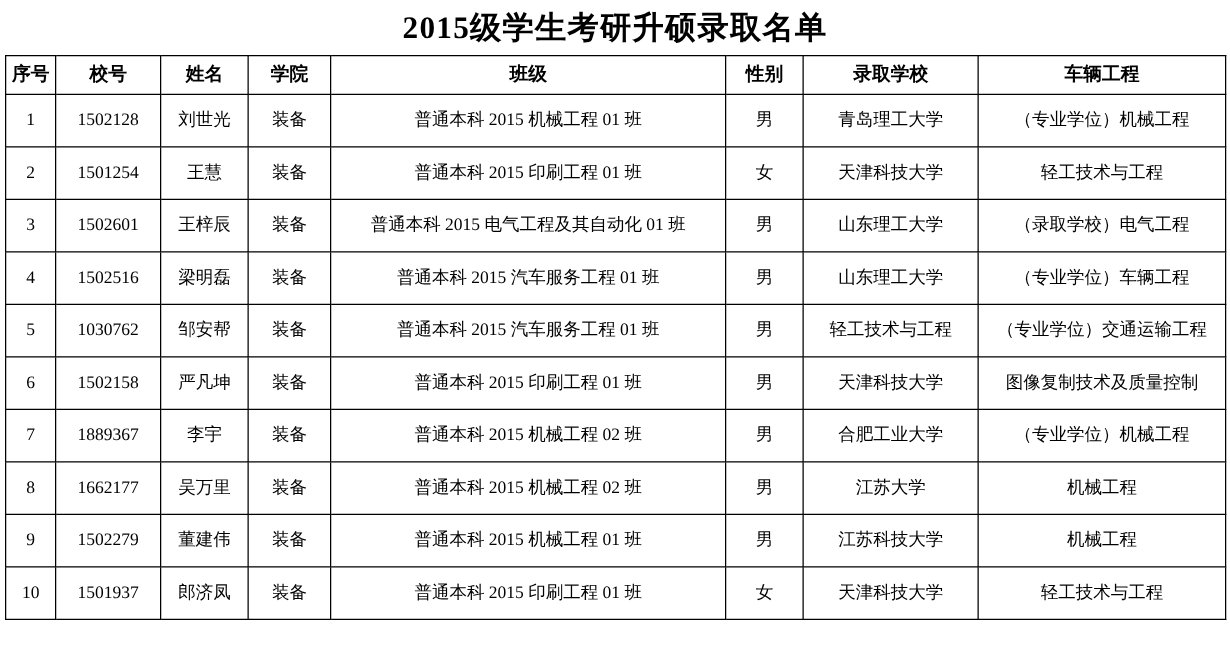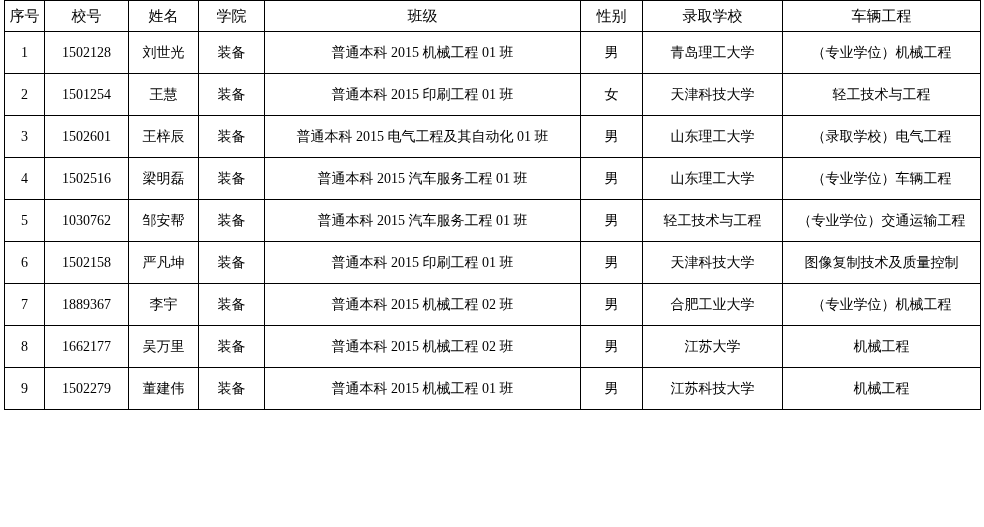--- a/index.html
+++ b/index.html
@@ -43,21 +43,21 @@
     vertical-align: middle;
     font-size: 14px;
     font-family: "Liberation Serif", "DejaVu Serif", serif;
     padding: 0;
     height: 41px;
     line-height: 41px;
     white-space: nowrap;
     overflow: hidden;
   }
   table.roster thead th {
-    font-weight: normal;
+    font-weight: bold;
     font-size: 15px;
     height: 30px;
     line-height: 30px;
   }
   table.roster tbody td {
     font-weight: normal;
   }
   
   col.c-index  { width: 40px; }
   col.c-sid    { width: 84px; }
@@ -66,20 +66,21 @@
   col.c-class  { width: 316px; }
   col.c-gender { width: 62px; }
   col.c-school { width: 140px; }
   col.c-major  { width: 198px; }
 </style>
 </head>
 <body>
 
 <div class="doc">
 
+  <div class="title">2015级学生考研升硕录取名单</div>
 
   <table class="roster">
     <colgroup>
       <col class="c-index">
       <col class="c-sid">
       <col class="c-name">
       <col class="c-college">
       <col class="c-class">
       <col class="c-gender">
       <col class="c-school">
@@ -181,16 +182,26 @@
       <tr>
         <td>9</td>
         <td>1502279</td>
         <td>董建伟</td>
         <td>装备</td>
         <td>普通本科 2015 机械工程 01 班</td>
         <td>男</td>
         <td>江苏科技大学</td>
         <td>机械工程</td>
       </tr>
+      <tr>
+        <td>10</td>
+        <td>1501937</td>
+        <td>郎济凤</td>
+        <td>装备</td>
+        <td>普通本科 2015 印刷工程 01 班</td>
+        <td>女</td>
+        <td>天津科技大学</td>
+        <td>轻工技术与工程</td>
+      </tr>
     </tbody>
   </table>
 
 </div>
 
 </body></html>

